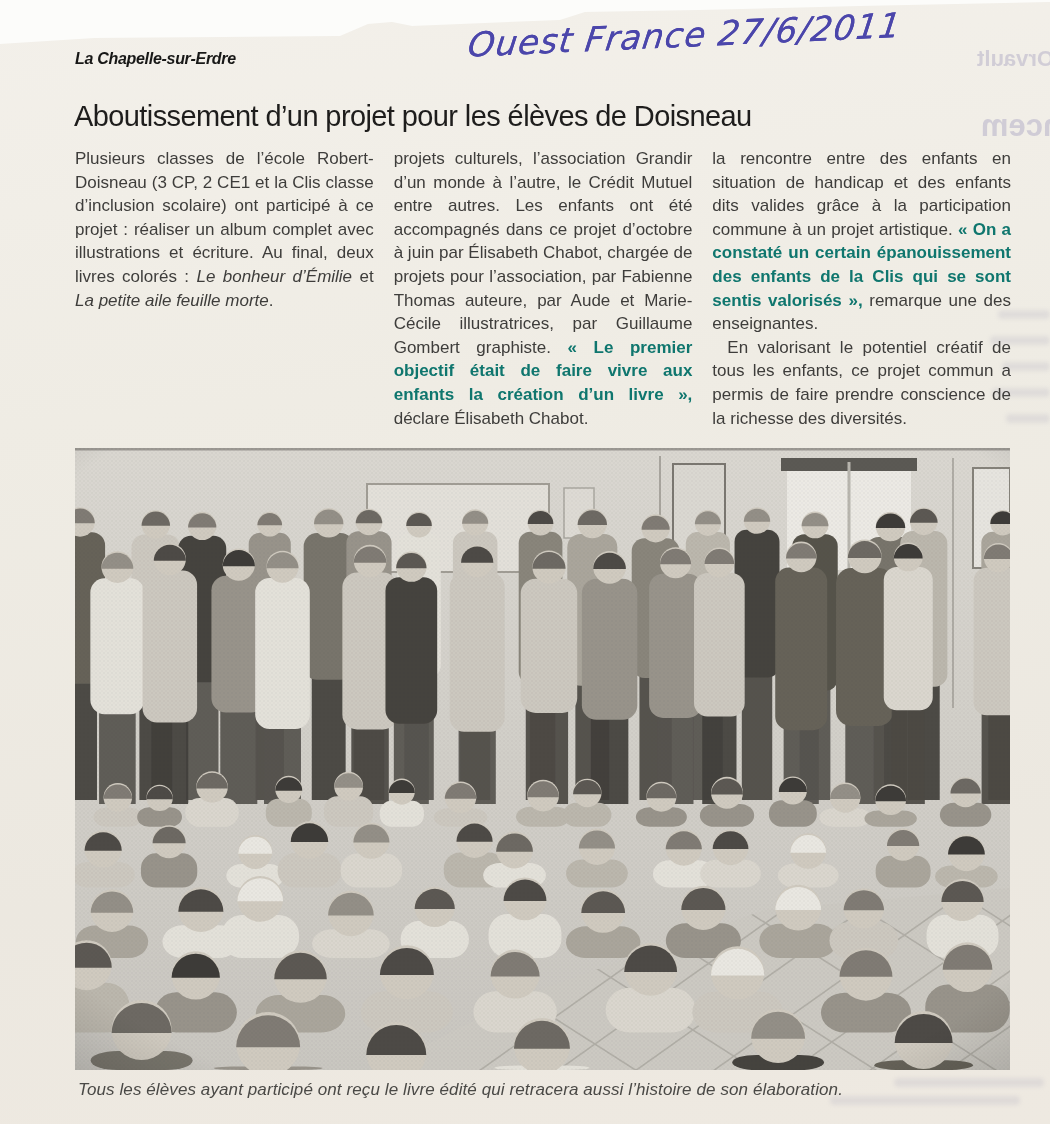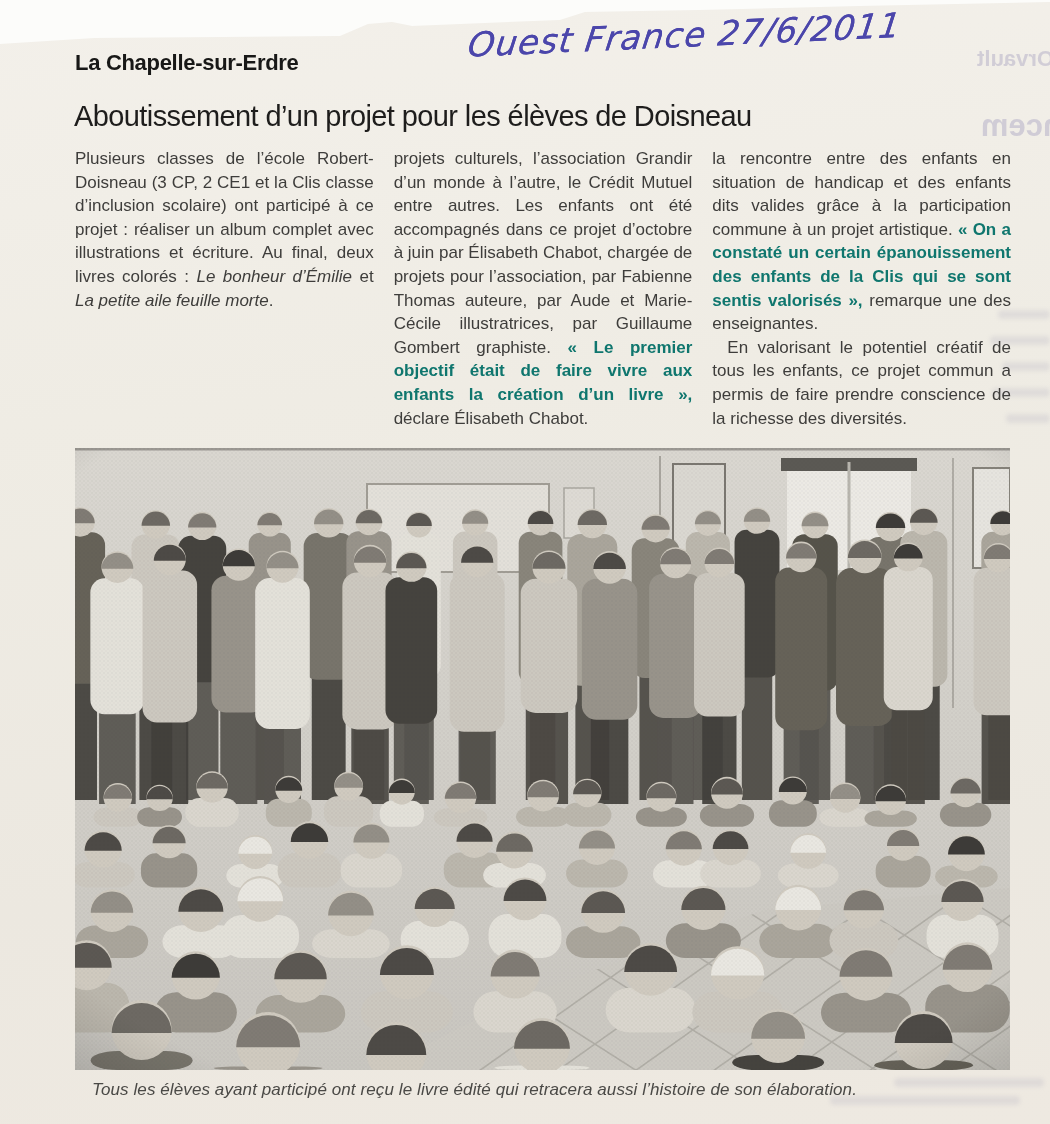--- a/index.html
+++ b/index.html
@@ -7,35 +7,35 @@
         background:#fcfcfa;font-family:"Liberation Sans",sans-serif;}
   .clipping{position:absolute;inset:0;
         background:linear-gradient(175deg,#f3f0ea 0%,#efece4 35%,#ece8e0 75%,#eee9e1 100%);
         clip-path:polygon(0 44px,95px 38px,340px 36px,368px 24px,392px 22px,412px 26px,
                           560px 20px,585px 12px,700px 10px,860px 6px,1050px 2px,1050px 1124px,0 1124px);
         filter:drop-shadow(0 1px 2px rgba(90,85,70,.28));}
   .handwriting{position:absolute;left:468px;top:14px;width:470px;
         font-family:"DejaVu Sans",cursive;font-style:italic;font-weight:500;
         font-size:34px;color:#4b46ab;letter-spacing:1px;white-space:nowrap;
         transform:rotate(-2.6deg) skewX(-10deg);text-shadow:0 0 .6px #4b46ab;}
-  .section-title{position:absolute;left:75px;top:50px;font-size:22px;font-weight:bold;
-        color:#181817;letter-spacing:-.3px;}
+  .section-title{position:absolute;left:75px;top:50px;font-size:16px;font-weight:bold;
+        color:#181817;letter-spacing:-.3px;font-style:italic;}
   .headline{position:absolute;left:74px;top:100px;width:900px;font-size:29px;
         font-weight:500;color:#1e1d1c;letter-spacing:-.6px;white-space:nowrap;}
-  .cols{position:absolute;left:75px;top:147px;width:936px;display:flex;gap:20px;justify-content:flex-end;}
+  .cols{position:absolute;left:75px;top:147px;width:936px;display:flex;gap:20px;}
   .col{flex:1;min-width:0;}
   .article-p{margin:0;text-align:justify;font-size:17px;line-height:23.6px;
         color:#3e3d3b;hyphens:auto;-webkit-hyphens:auto;}
   .article-p.indent{text-indent:15px;}
   .seg-i{font-style:italic;}
   .seg-b{font-weight:bold;color:#0f766e;}
   .photo-wrap{position:absolute;left:75px;top:448px;width:935px;height:622px;
         background:#cfccc6;overflow:hidden;}
   .photo-wrap svg{display:block;width:100%;height:100%;}
-  .caption{position:absolute;left:92px;top:1080px;width:880px;font-style:italic;
+  .caption{position:absolute;left:78px;top:1080px;width:880px;font-style:italic;
         font-size:17px;color:#4a4946;letter-spacing:.1px;}
   
   .bleed-word{position:absolute;transform:scaleX(-1);font-weight:bold;
         filter:blur(.7px);white-space:nowrap;}
   .bleed-1{right:-4px;top:46px;font-size:22px;color:#ccc8d4;opacity:.85;}
   .bleed-2{right:-48px;top:108px;font-size:31px;color:#c8c4d2;opacity:.8;}
   .bleedline{position:absolute;height:9px;background:#b8b5c2;opacity:.28;
         filter:blur(2.2px);border-radius:4px;}
 </style>
 </head>

